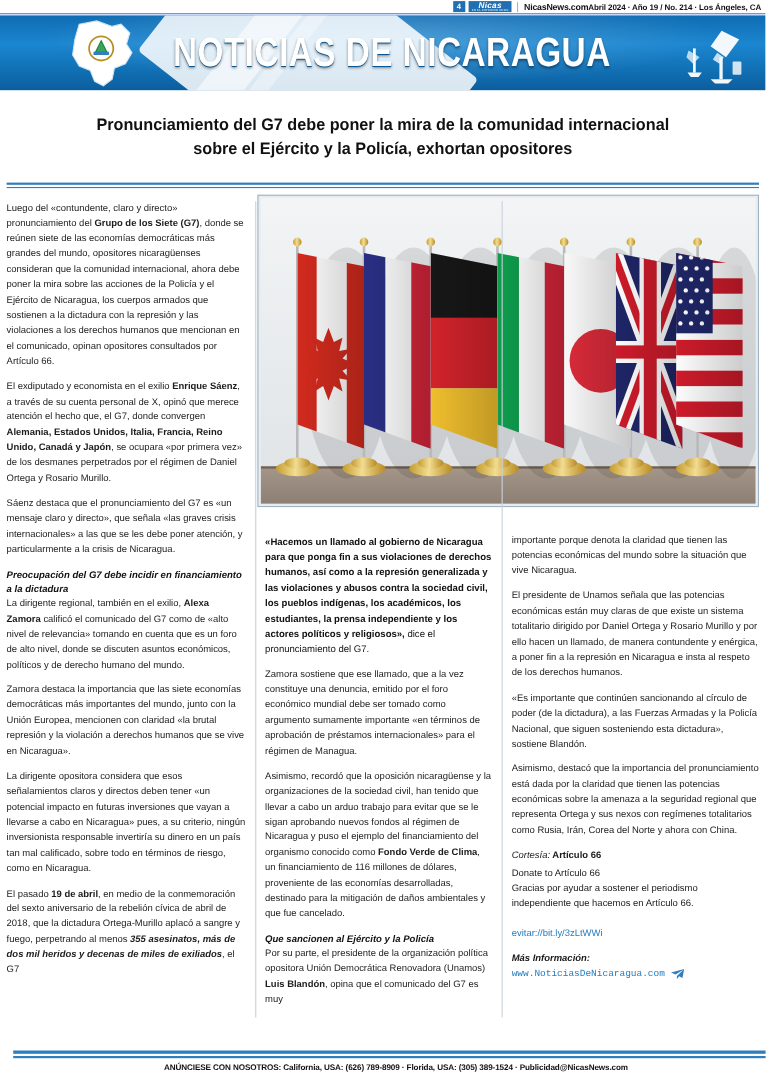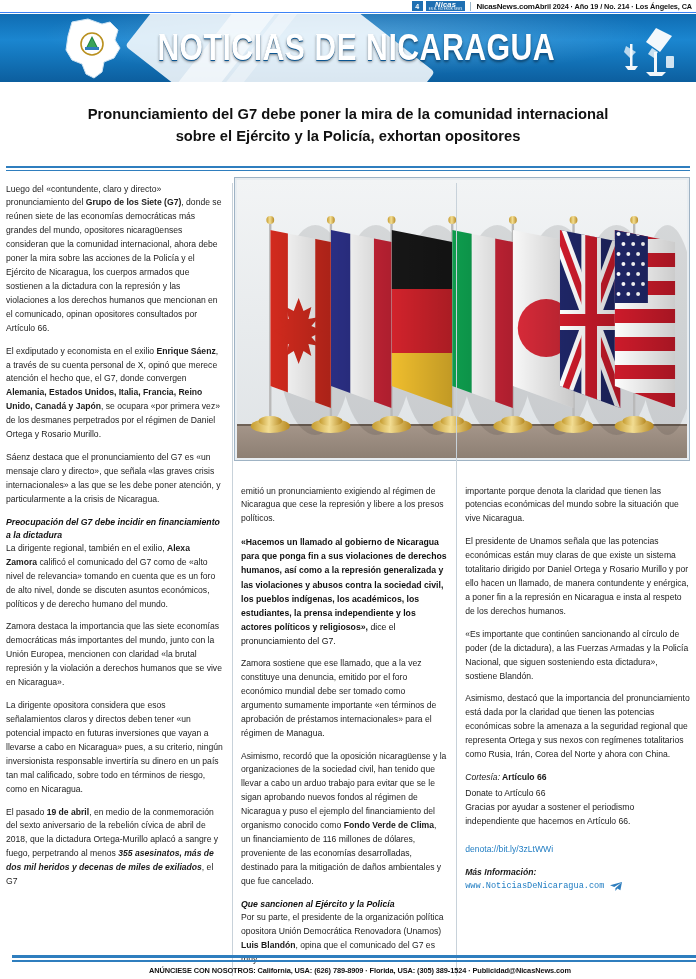--- a/index.html
+++ b/index.html
@@ -485,41 +485,40 @@
       <p class="body">Sáenz destaca que el pronunciamiento del G7 es «un mensaje claro y directo», que señala «las graves crisis internacionales» a las que se les debe poner atención, y particularmente a la crisis de Nicaragua.</p>
       <p class="subhead">Preocupación del G7 debe incidir en financiamiento a la dictadura</p>
       <p class="body"><span>La dirigente regional, también en el exilio, </span><b>Alexa Zamora</b><span> calificó el comunicado del G7 como de «alto nivel de relevancia» tomando en cuenta que es un foro de alto nivel, donde se discuten asuntos económicos, políticos y de derecho humano del mundo.</span></p>
       <p class="body">Zamora destaca la importancia que las siete economías democráticas más importantes del mundo, junto con la Unión Europea, mencionen con claridad «la brutal represión y la violación a derechos humanos que se vive en Nicaragua».</p>
       <p class="body">La dirigente opositora considera que esos señalamientos claros y directos deben tener «un potencial impacto en futuras inversiones que vayan a llevarse a cabo en Nicaragua» pues, a su criterio, ningún inversionista responsable invertiría su dinero en un país tan mal calificado, sobre todo en términos de riesgo, como en Nicaragua.</p>
       <p class="body"><span>El pasado </span><b>19 de abril</b><span>, en medio de la conmemoración del sexto aniversario de la rebelión cívica de abril de 2018, que la dictadura Ortega-Murillo aplacó a sangre y fuego, perpetrando al menos </span><b><i>355 asesinatos, más de dos mil heridos y decenas de miles de exiliados</i></b><span>, el G7</span></p>
     </div>
 
     <div class="col c2">
       <div style="height:302px;"></div>
-      <p class="body">emitió un pronunciamiento exigiendo al régimen de Nicaragua que cese la represión y libere a los presos políticos.</p>
       <p class="quote"><span>«Hacemos un llamado al gobierno de Nicaragua para que ponga fin a sus violaciones de derechos humanos, así como a la represión generalizada y las violaciones y abusos contra la sociedad civil, los pueblos indígenas, los académicos, los estudiantes, la prensa independiente y los actores políticos y religiosos»,</span><span class="tail"> dice el pronunciamiento del G7.</span></p>
       <p class="body">Zamora sostiene que ese llamado, que a la vez constituye una denuncia, emitido por el foro económico mundial debe ser tomado como argumento sumamente importante «en términos de aprobación de préstamos internacionales» para el régimen de Managua.</p>
       <p class="body"><span>Asimismo, recordó que la oposición nicaragüense y la organizaciones de la sociedad civil, han tenido que llevar a cabo un arduo trabajo para evitar que se le sigan aprobando nuevos fondos al régimen de Nicaragua y puso el ejemplo del financiamiento del organismo conocido como </span><b>Fondo Verde de Clima</b><span>, un financiamiento de 116 millones de dólares, proveniente de las economías desarrolladas, destinado para la mitigación de daños ambientales y que fue cancelado.</span></p>
       <p class="subhead">Que sancionen al Ejército y la Policía</p>
       <p class="body"><span>Por su parte, el presidente de la organización política opositora Unión Democrática Renovadora (Unamos) </span><b>Luis Blandón</b><span>, opina que el comunicado del G7 es muy</span></p>
     </div>
 
     <div class="col c3">
       <div style="height:302px;"></div>
       <p class="body">importante porque denota la claridad que tienen las potencias económicas del mundo sobre la situación que vive Nicaragua.</p>
       <p class="body">El presidente de Unamos señala que las potencias económicas están muy claras de que existe un sistema totalitario dirigido por Daniel Ortega y Rosario Murillo y por ello hacen un llamado, de manera contundente y enérgica, a poner fin a la represión en Nicaragua e insta al respeto de los derechos humanos.</p>
       <p class="body">«Es importante que continúen sancionando al círculo de poder (de la dictadura), a las Fuerzas Armadas y la Policía Nacional, que siguen sosteniendo esta dictadura», sostiene Blandón.</p>
       <p class="body">Asimismo, destacó que la importancia del pronunciamiento está dada por la claridad que tienen las potencias económicas sobre la amenaza a la seguridad regional que representa Ortega y sus nexos con regímenes totalitarios como Rusia, Irán, Corea del Norte y ahora con China.</p>
 
       <p class="courtesy"><span class="lbl">Cortesía:</span><span class="val"> Artículo 66</span></p>
       <p class="donate">
         <span>Donate to Artículo 66</span><br>
         <span>Gracias por ayudar a sostener el periodismo independiente que hacemos en Artículo 66.</span>
       </p>
-      <a class="link" href="#">denota://bit.ly/3zLtWWi</a>
+      <a class="link" href="#">evitar://bit.ly/3zLtWWi</a>
       <p class="more-label">Más Información:</p>
       <div class="site-line">
         <a class="link" href="#">www.NoticiasDeNicaragua.com</a>
         <svg class="plane" viewBox="0 0 13 11">
           <path d="M13 1 L1 4.2 L5.2 6 L12.6 1.4 L6.4 7.2 L6.4 10 L8.4 7.6 L11.4 9.2 Z" fill="#2f7ebe"></path>
         </svg>
       </div>
     </div>
   </div>
 </div>

